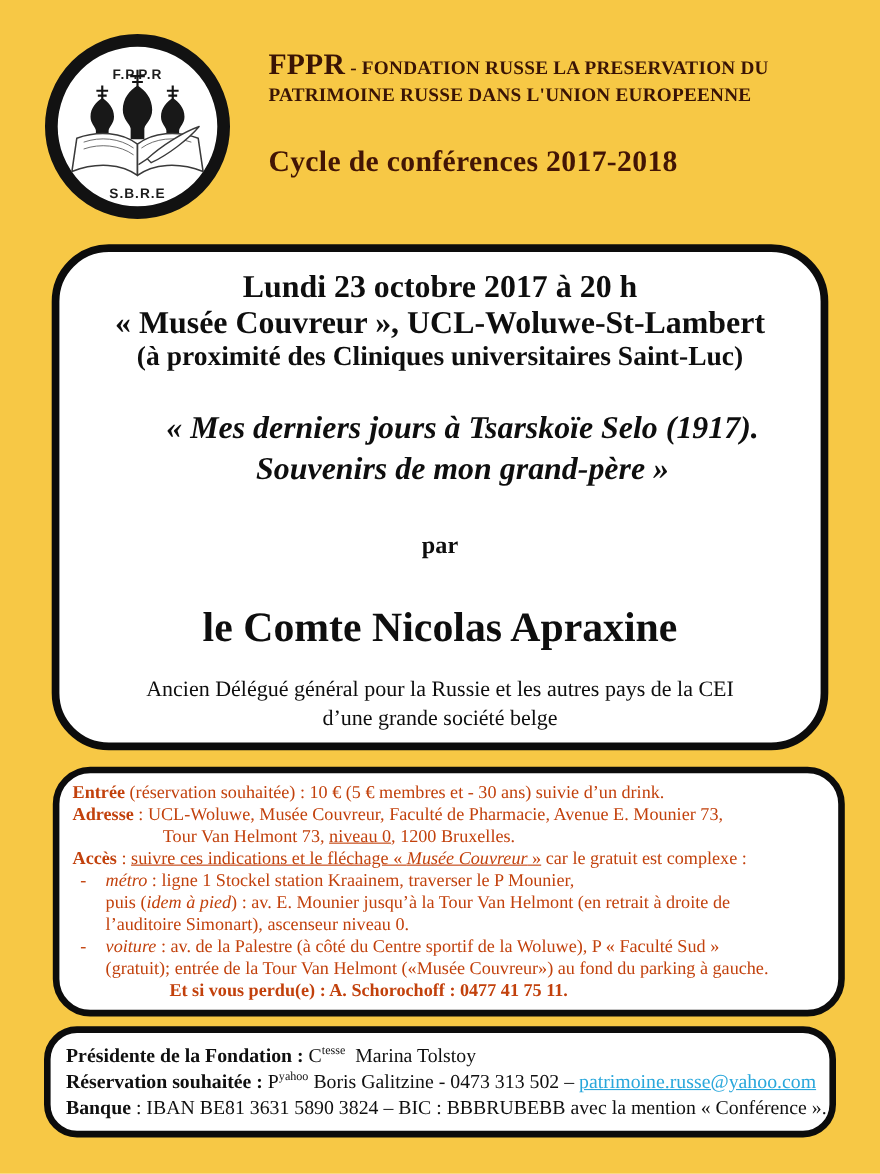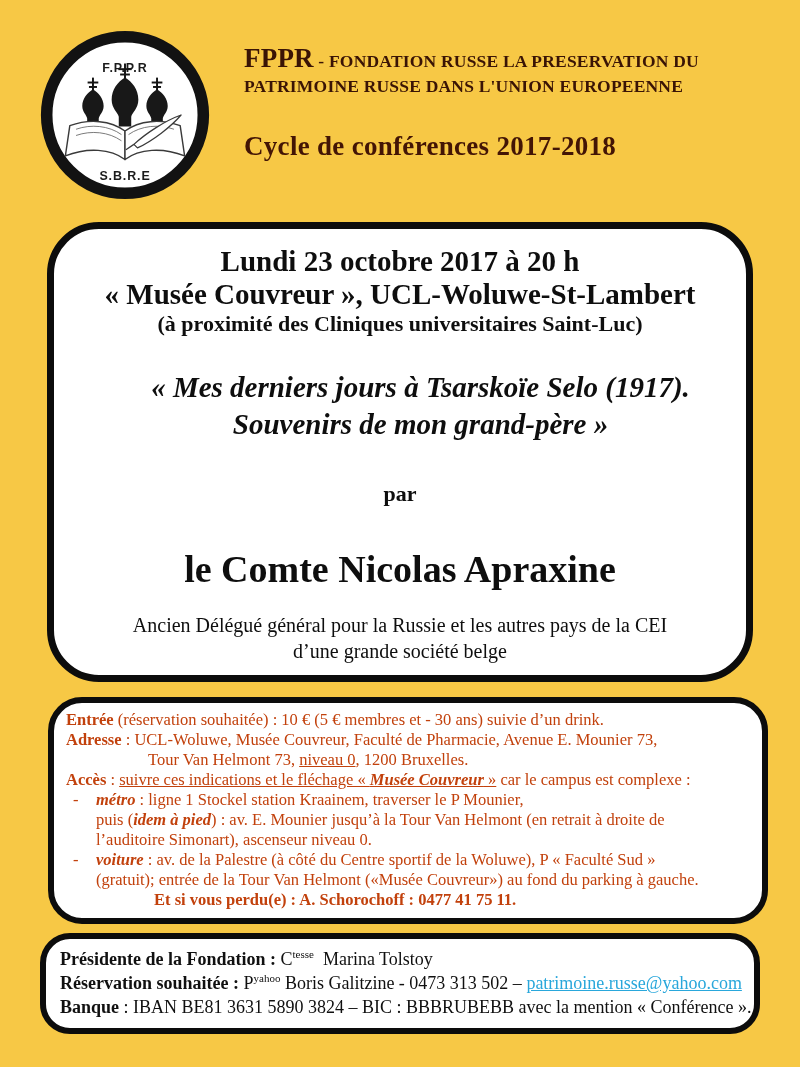--- a/index.html
+++ b/index.html
@@ -12,38 +12,38 @@
   .head-text { position:absolute; left:244px; top:46px; width:545px; }
   .org { font-weight:bold; font-size:17.5px; line-height:25px; color:#3A1405; letter-spacing:0.2px; }
   .org .abbr { font-size:27px; }
   .cycle { margin-top:32px; font-size:27px; font-weight:bold; color:#431505; letter-spacing:0.3px; }
 
   
   .event-box { position:absolute; left:47px; top:222px; width:706px; height:460px; background:#ffffff;
                border:7px solid #0c0c0c; border-radius:52px; text-align:center; color:#0e0e0e; overflow:hidden; }
   .ev-date   { margin-top:16px; font-size:29px; font-weight:bold; }
   .ev-venue  { font-size:29px; font-weight:bold; }
-  .ev-note   { font-size:22px; font-weight:bold; }
+  .ev-note   { font-size:25px; font-weight:bold; }
   .ev-title  { margin-top:32px; font-size:29px; font-weight:bold; font-style:italic; line-height:37px;padding-left:41px; }
   .ev-par    { margin-top:38px; font-size:22px; font-weight:bold; }
   .ev-speaker{ margin-top:40px; font-size:38px; font-weight:bold; }
   .ev-desc   { margin-top:21px; font-size:20px; line-height:26px; }
 
   
   .info-box { position:absolute; left:48px; top:697px; width:720px; background:#ffffff;
               border:6px solid #0c0c0c; border-radius:34px; padding:7px 12px 8px 12px;
               font-size:16.5px; line-height:20px; color:#c2410c; overflow:hidden; }
   .iline { white-space:nowrap; }
   .indent { padding-left:82px; }
   .bullet { position:relative; padding-left:30px; }
   .bullet .dash { position:absolute; left:7px; top:0; }
   .cont { padding-left:30px; }
   .lost { padding-left:88px; font-weight:bold; }
   .u { text-decoration:underline; }
-  .bi { font-weight:bold; font-style:italic; }
+  .bi { font-weight:normal; font-style:italic; }
 
   
   .footer-box { position:absolute; left:40px; top:933px; width:720px; background:#ffffff;
                 border:6px solid #0c0c0c; border-radius:30px; padding:8px 14px 9px 14px;
                 font-size:18px; line-height:24px; color:#101010; overflow:hidden; white-space:nowrap; }
   .email { color:#29A7DB; text-decoration:underline; cursor:pointer; }
   sup { font-size:11px; line-height:0; }
 </style>
 </head>
 <body>
@@ -102,21 +102,21 @@
     <p class="ev-par">par</p>
     <p class="ev-speaker">le Comte Nicolas Apraxine</p>
     <p class="ev-desc"><span>Ancien Délégué général pour la Russie et les autres pays de la CEI</span><br>
     <span>d’une grande société belge</span></p>
   </div>
 
   <div class="info-box">
     <div class="iline"><b>Entrée</b><span> (réservation souhaitée) : 10 € (5 € membres et - 30 ans) suivie d’un drink.</span></div>
     <div class="iline"><b>Adresse</b><span> : UCL-Woluwe, Musée Couvreur, Faculté de Pharmacie, Avenue E. Mounier 73,</span></div>
     <div class="iline indent"><span>Tour Van Helmont 73, </span><span class="u">niveau 0</span><span>, 1200 Bruxelles.</span></div>
-    <div class="iline"><b>Accès</b><span> : </span><span class="u"><span>suivre ces indications et le fléchage « </span><span class="bi">Musée Couvreur</span><span> »</span></span><span> car le campus est complexe :</span></div>
+    <div class="iline"><b>Accès</b><span> : </span><span class="u"><span>suivre ces indications et le fléchage « </span><span class="bi">Musée Couvreur</span><span> »</span></span><span> car le gratuit est complexe :</span></div>
     <div class="iline bullet"><span class="dash">-</span><span class="bi">métro</span><span> : ligne 1 Stockel station Kraainem, traverser le P Mounier,</span></div>
     <div class="iline cont"><span>puis (</span><span class="bi">idem à pied</span><span>) : av. E. Mounier jusqu’à la Tour Van Helmont (en retrait à droite de</span></div>
     <div class="iline cont">l’auditoire Simonart), ascenseur niveau 0.</div>
     <div class="iline bullet"><span class="dash">-</span><span class="bi">voiture</span><span> : av. de la Palestre (à côté du Centre sportif de la Woluwe), P « Faculté Sud »</span></div>
     <div class="iline cont">(gratuit); entrée de la Tour Van Helmont («Musée Couvreur») au fond du parking à gauche.</div>
     <div class="iline lost">Et si vous perdu(e) : A. Schorochoff : 0477 41 75 11.</div>
   </div>
 
   <div class="footer-box">
     <div><b>Présidente de la Fondation :</b><span> C</span><sup>tesse</sup><span>&nbsp; Marina Tolstoy</span></div>

